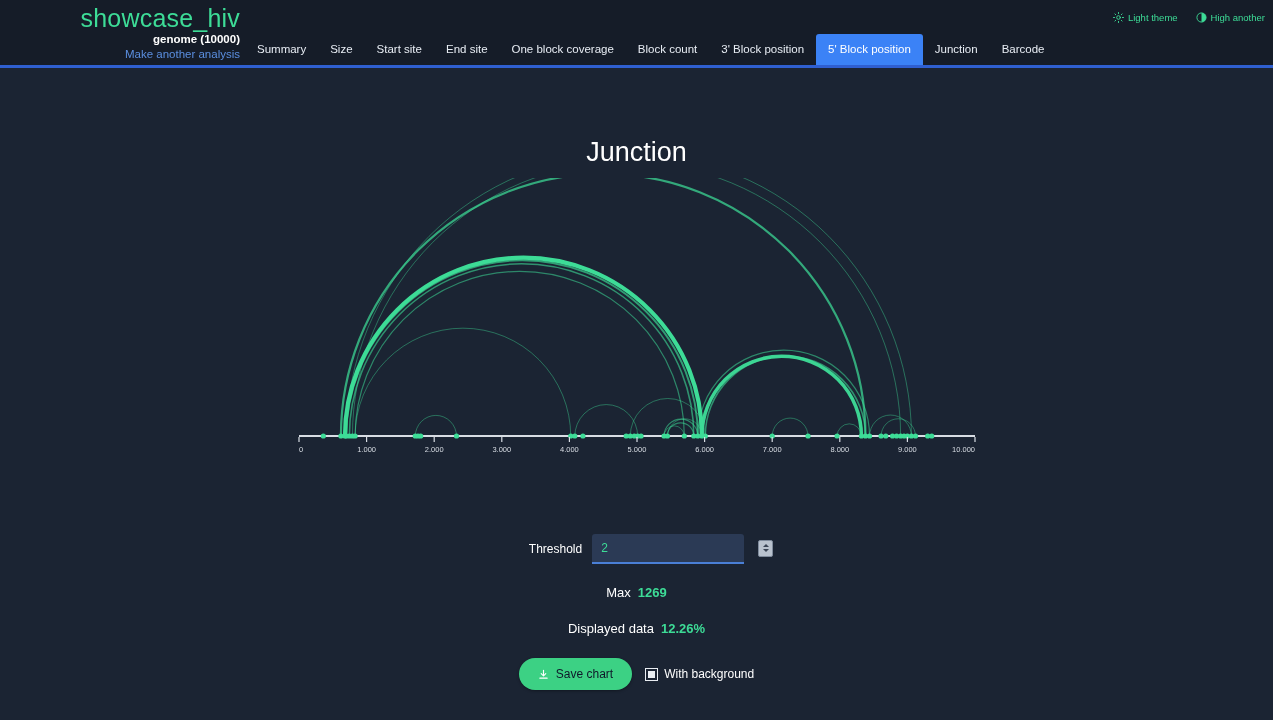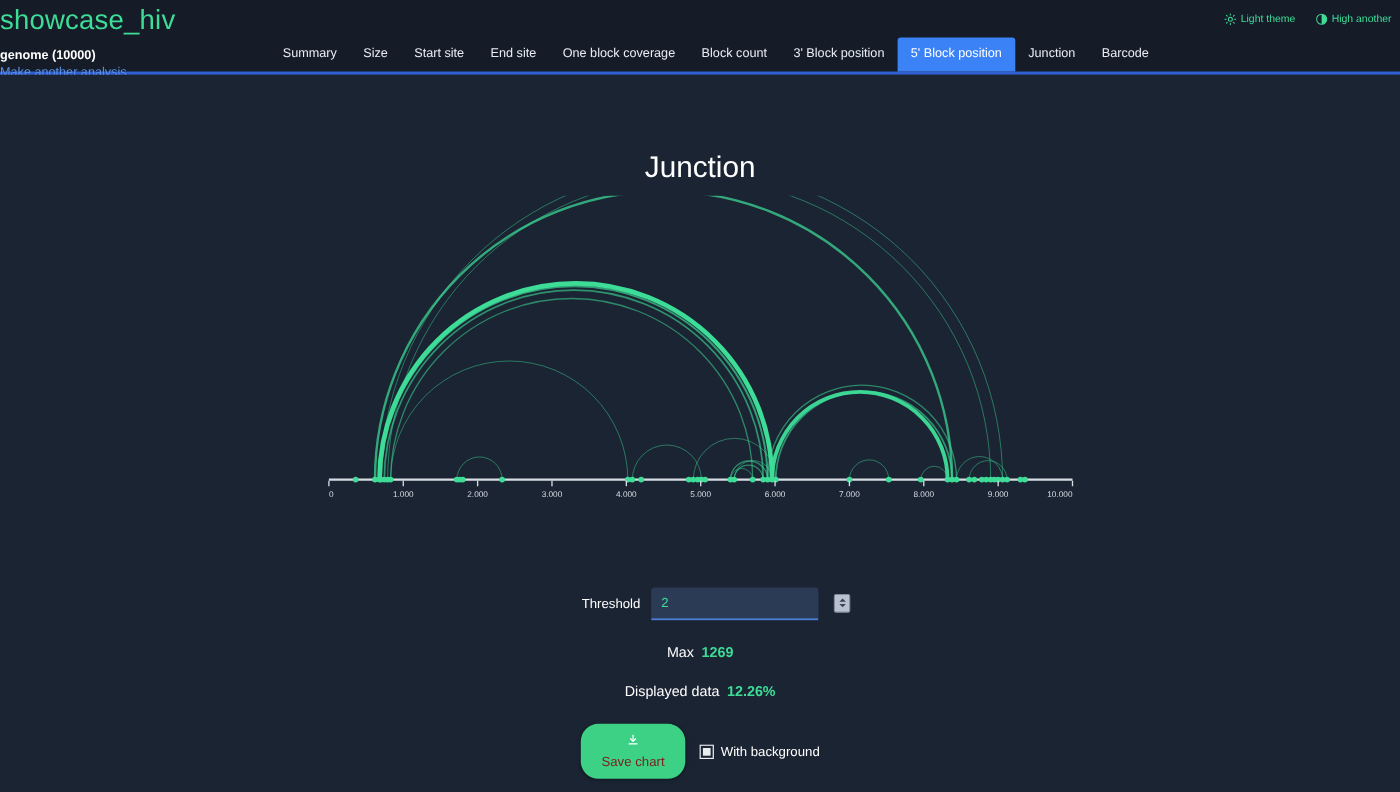--- a/index.html
+++ b/index.html
@@ -16,35 +16,35 @@
     position: relative;
     width: 1273px;
     height: 68px;
     background: #151c28;
     border-bottom: 3px solid #2f5fd0;
   }
   .brand {
     position: absolute;
     left: 0; top: 4px;
     width: 240px;
-    text-align: left;
+    text-align: right;
   }
   .brand-title {
     color: #3ddc97;
     font-size: 25px;
     font-weight: 400;
     line-height: 28px;
     letter-spacing: .2px;
   }
   .brand-sub {
     color: #ffffff;
     font-size: 11.5px;
     font-weight: bold;
     line-height: 14px;
-    margin-top: 12px;
+    margin-top: 0px;
   }
   .brand-link {
     color: #5b8fe0;
     font-size: 11.5px;
     line-height: 15px;
     margin-top: 1px;
     cursor: pointer;
     text-decoration: none;
     display: block;
   }
@@ -192,29 +192,28 @@
     display: flex;
     align-items: center;
     justify-content: center;
     gap: 14px;
   }
   .save-btn {
     display: flex;
     align-items: center;
     gap: 7px;
     background: #3cd184;
-    color: #7f1d1d;
+    color: #0f172a;
     border: none;
     border-radius: 16px;
     padding: 9px 19px;
     font-size: 12px;
     font-family: "Liberation Sans", sans-serif;
     cursor: pointer;
     box-shadow: 0 1px 3px rgba(0,0,0,.35);
-    flex-direction: column;
   }
   .save-btn svg { display: block; }
 
   .bg-check {
     display: flex;
     align-items: center;
     gap: 7px;
     color: #ffffff;
     font-size: 12px;
     cursor: pointer;

